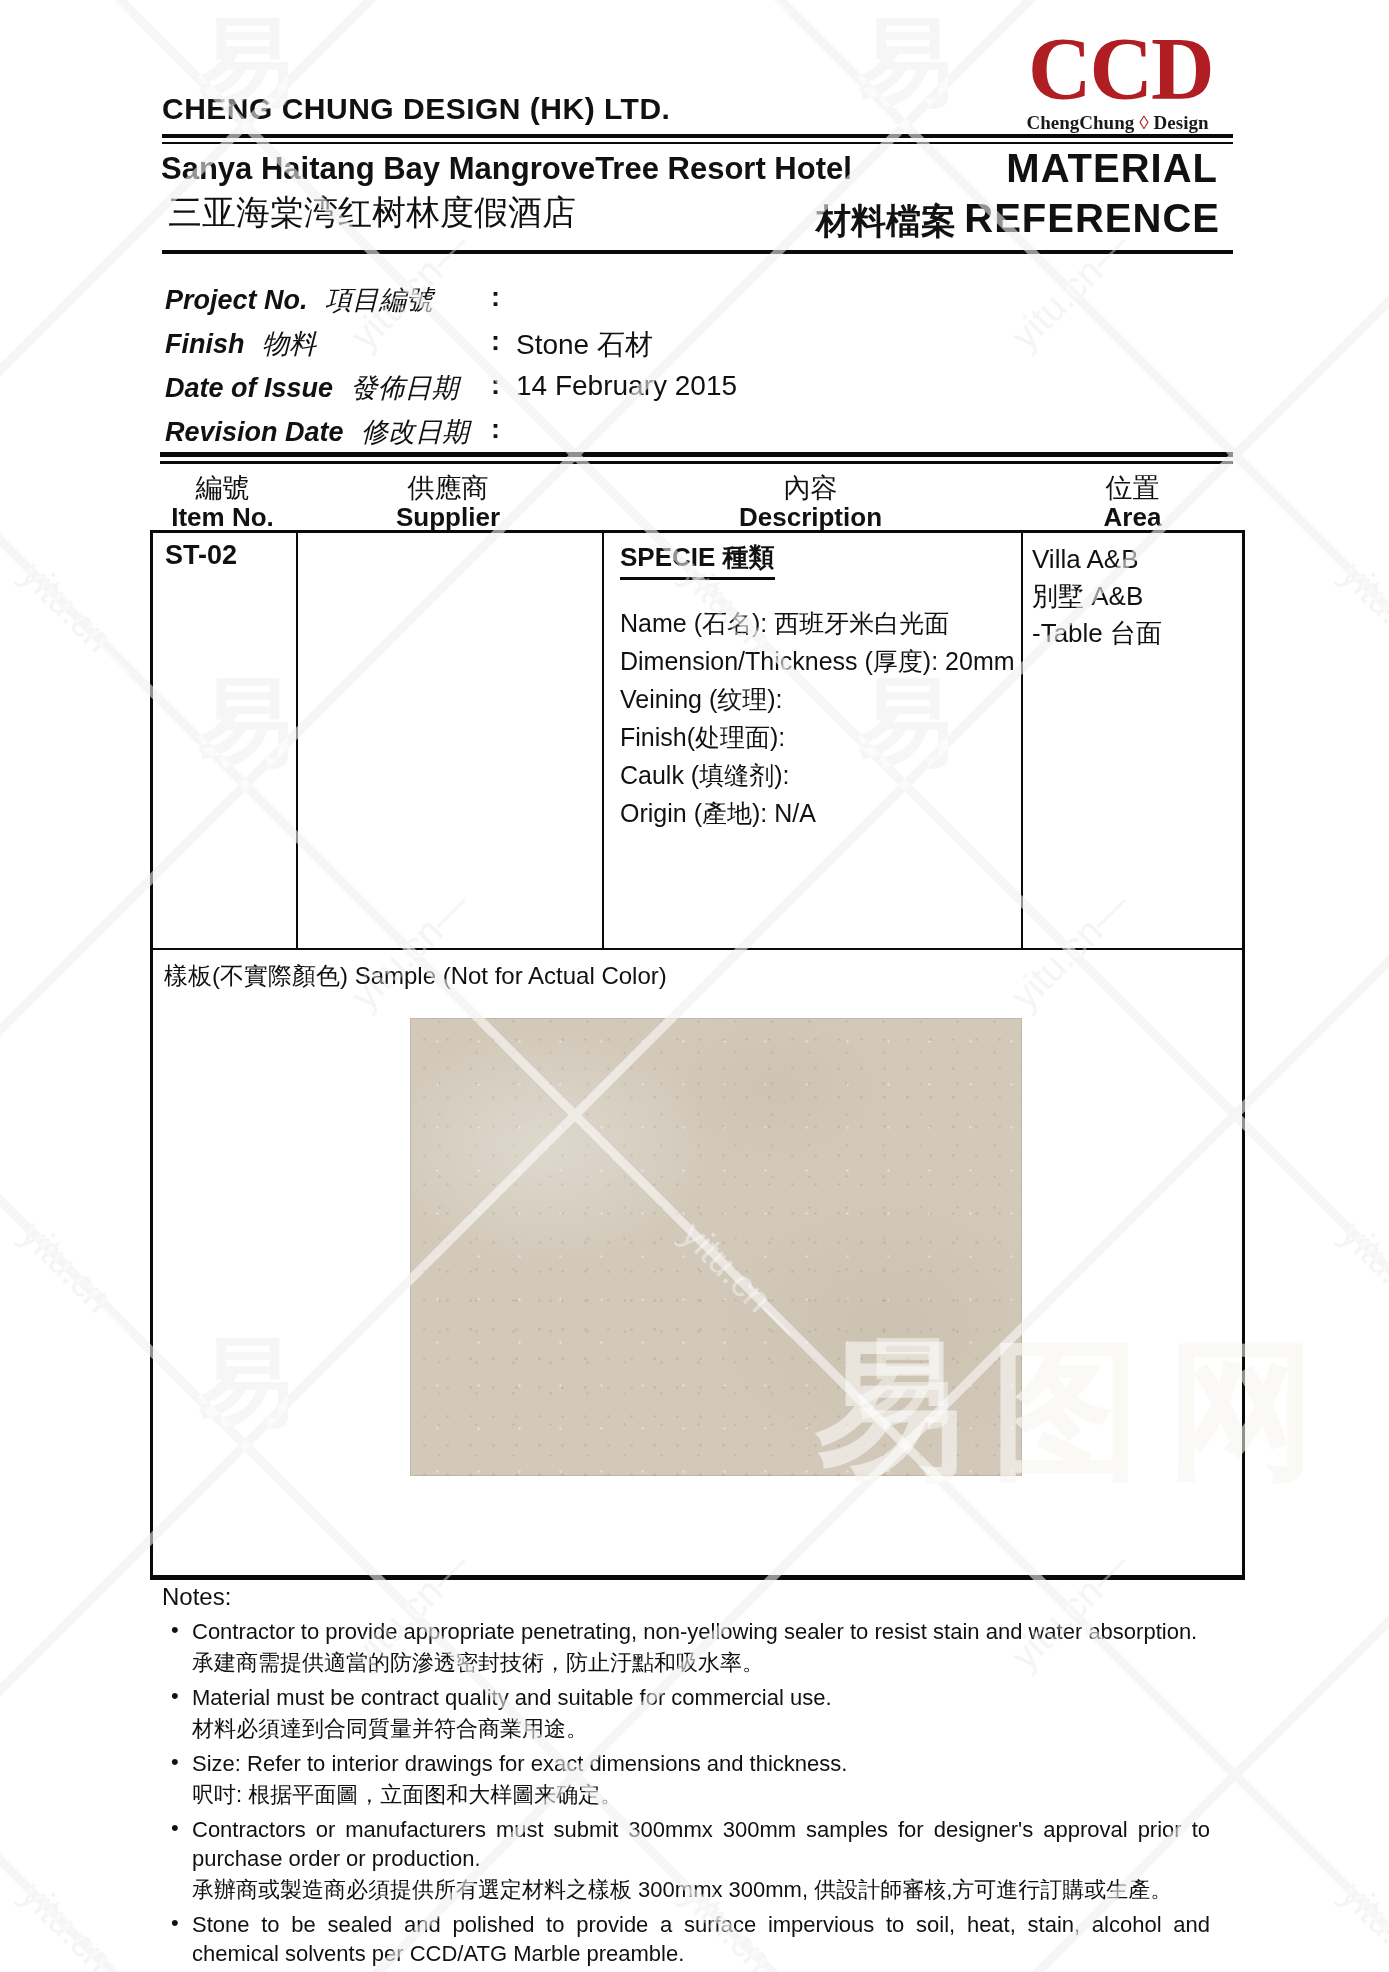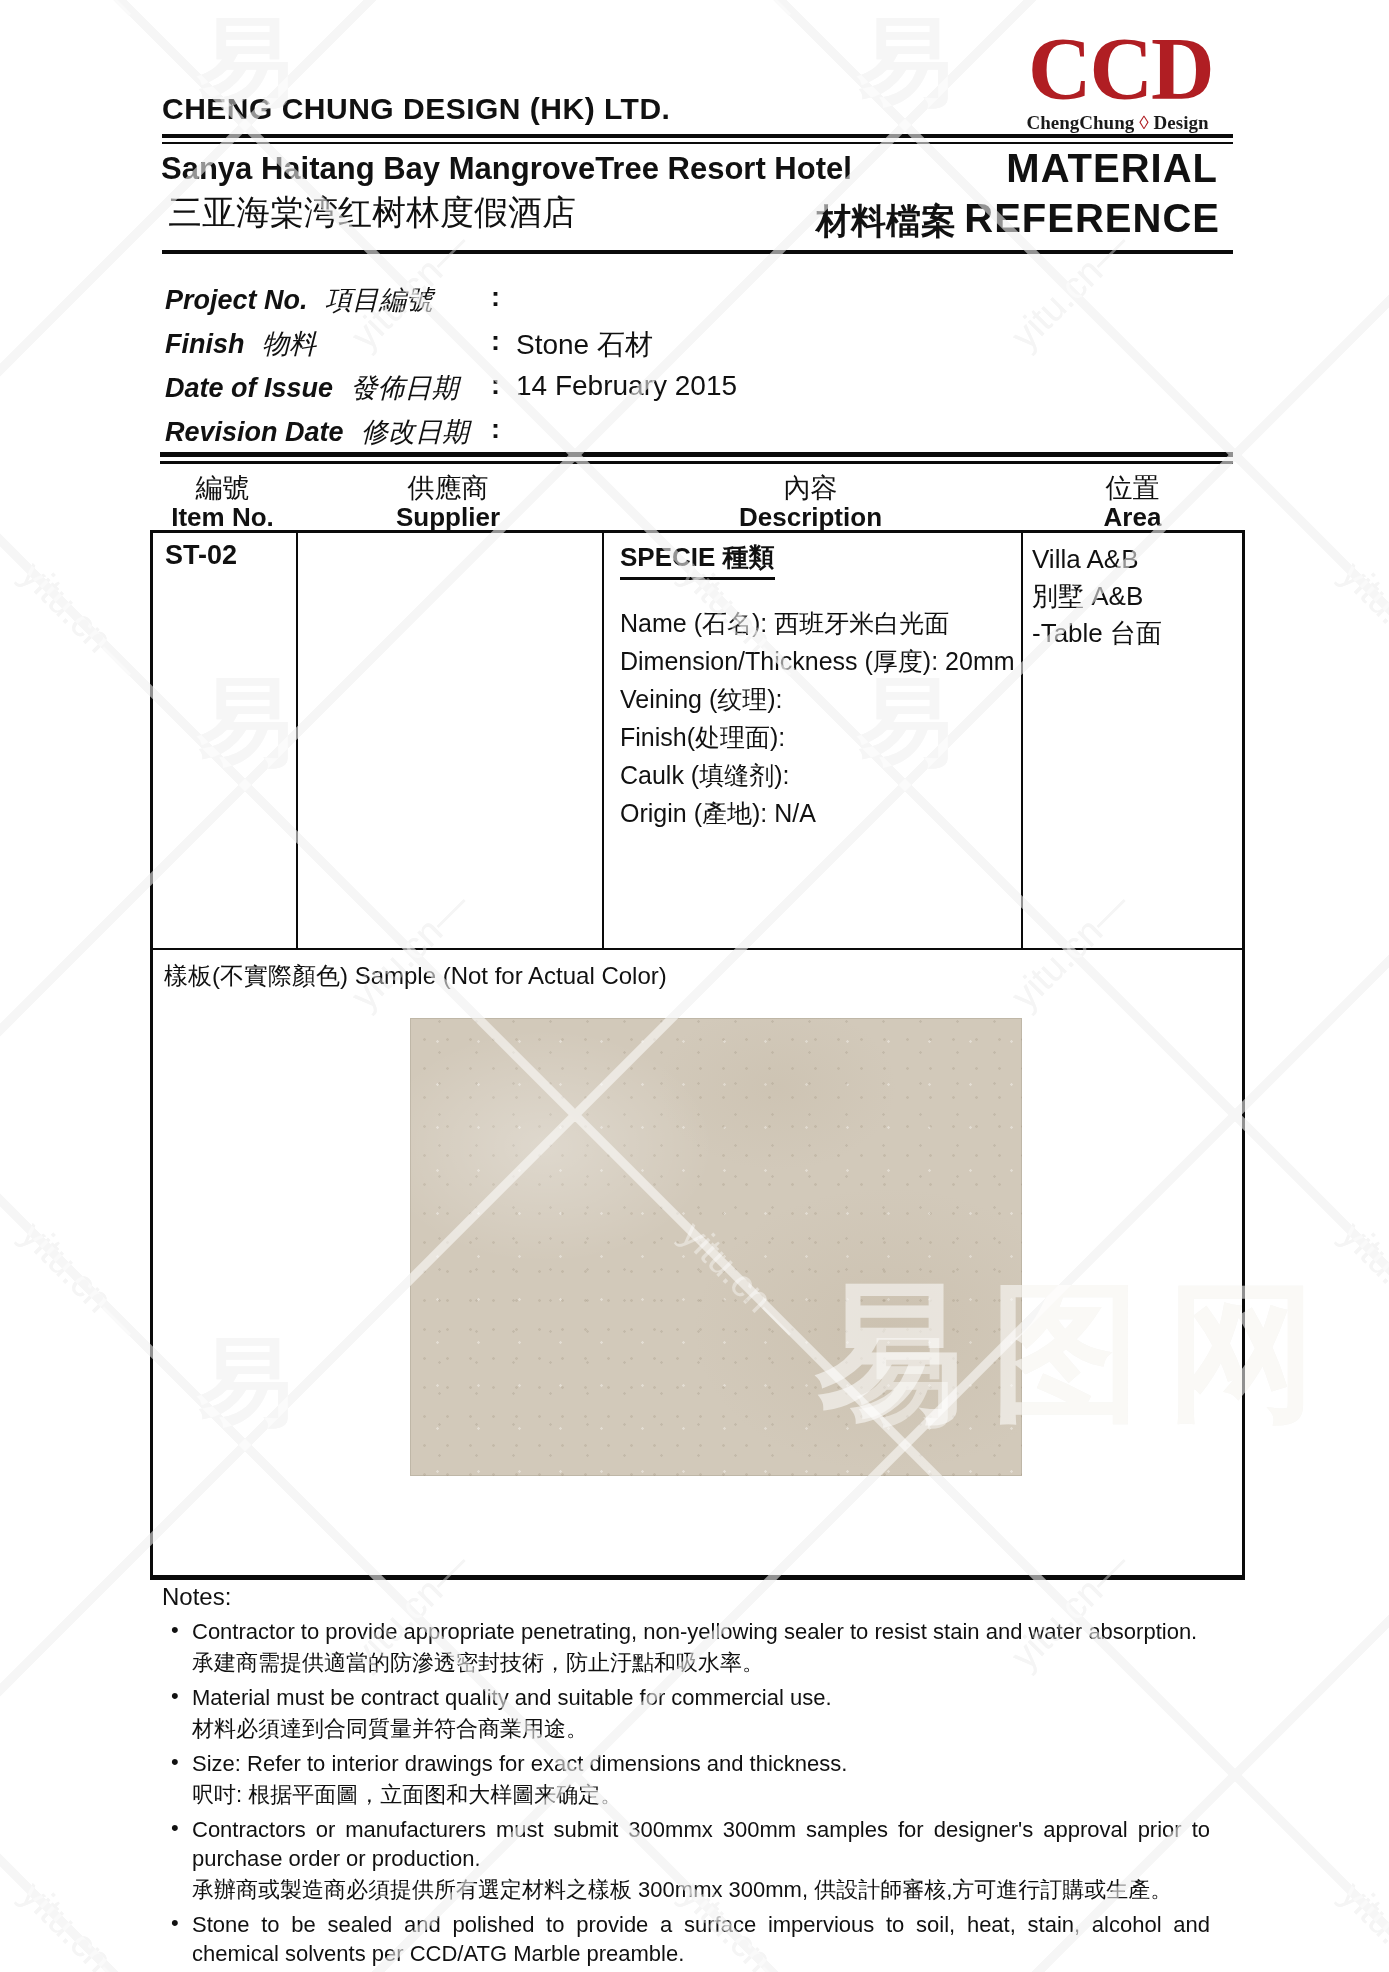--- a/index.html
+++ b/index.html
@@ -5,21 +5,21 @@
   html,body{margin:0;padding:0;background:#ffffff;}
   .page{
     position:relative;width:1389px;height:1972px;background:#ffffff;
     font-family:"Liberation Sans","DejaVu Sans",sans-serif;color:#111;
     overflow:hidden;
   }
   .abs{position:absolute;}
   
   .wm-under{position:absolute;inset:0;z-index:0;}
   .wm-over{position:absolute;inset:0;z-index:2;pointer-events:none;}
-  .wm-big{position:absolute;left:815px;top:1254px;font-size:150px;font-weight:bold;
+  .wm-big{position:absolute;left:815px;top:1312px;font-size:150px;font-weight:bold;
     letter-spacing:26px;font-family:"Liberation Sans",sans-serif;white-space:nowrap;}
   .wm-big.gray{color:#f3f1ec;}
   .wm-big.white{color:rgba(255,255,255,0.55);}
   
   .content{position:absolute;inset:0;z-index:1;}
   .company{left:162px;top:92px;font-size:30px;font-weight:bold;letter-spacing:0.5px;}
   .ruleA1{left:162px;top:134px;width:1071px;height:4px;background:#0a0a0a;}
   .ruleA2{left:162px;top:142px;width:1071px;height:2px;background:#0a0a0a;}
   .sanya{left:161px;top:151px;font-size:31px;font-weight:bold;}
   .cn-title{left:168px;top:190px;font-size:34px;}

